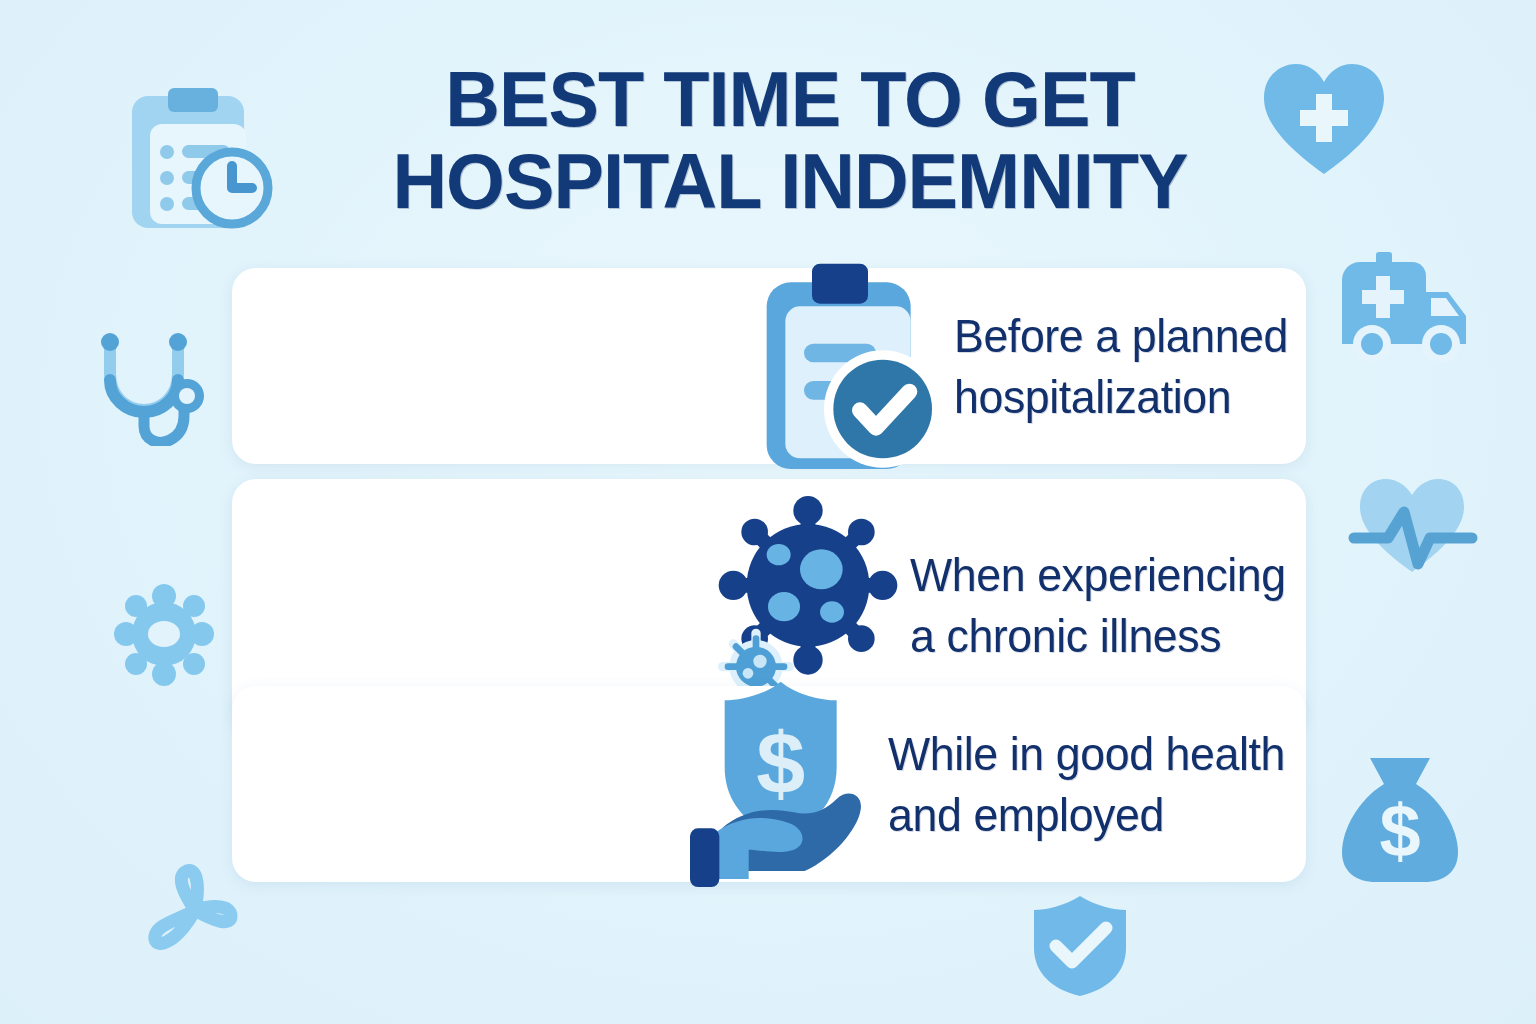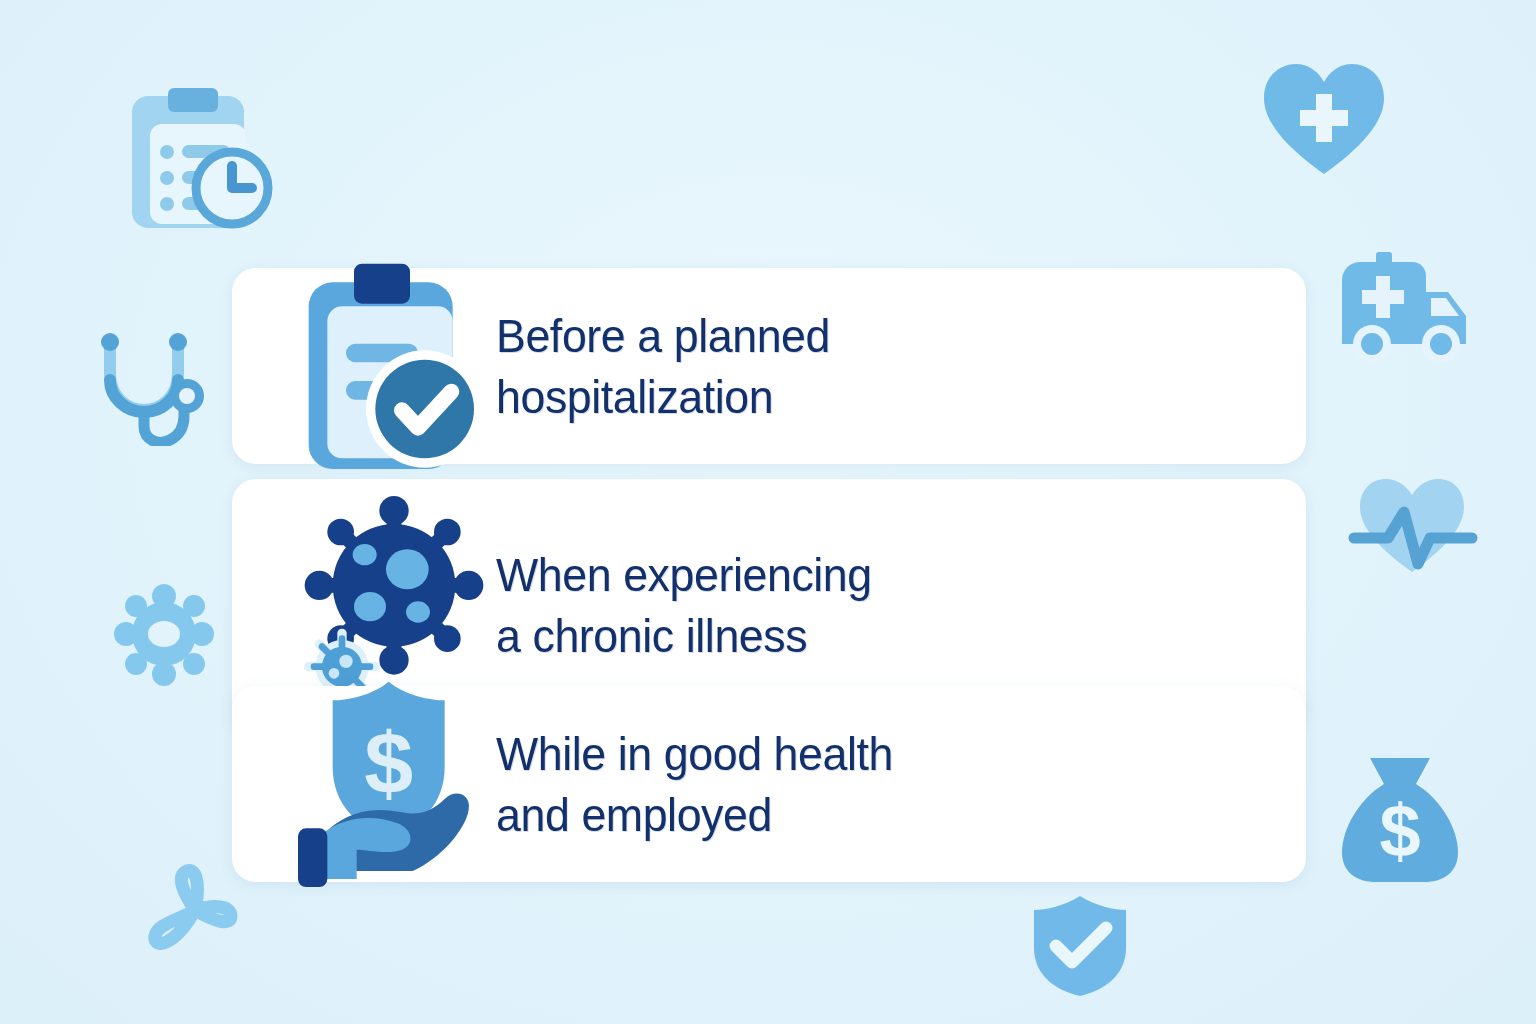--- a/index.html
+++ b/index.html
@@ -48,20 +48,21 @@
   
   .card {
     position: absolute;
     left: 232px;
     width: 1074px;
     background: #ffffff;
     border-radius: 24px;
     box-shadow: 0 3px 14px rgba(60,120,170,0.10);
     display: flex;
     align-items: center;
+    justify-content: flex-end;
   }
   #card-0 { top: 268px;  height: 196px; }
   #card-1 { top: 479px;  height: 252px; }
   #card-2 { top: 686px;  height: 196px; }
 
   .card-icon {
     width: 200px;
     min-width: 200px;
     height: 160px;
     display: flex;
@@ -195,20 +196,24 @@
     </svg>
   </div>
 
   <div class="deco" id="deco-shield-check">
     <svg viewBox="0 0 112 108">
       <path d="M56 4 C40 14 22 18 10 18 L10 56 C10 82 30 98 56 104 C82 98 102 82 102 56 L102 18 C90 18 72 14 56 4 Z" fill="#6bb7e8"></path>
       <path d="M32 54 L48 70 L82 36" fill="none" stroke="#eaf7fd" stroke-width="13" stroke-linecap="round" stroke-linejoin="round"></path>
     </svg>
   </div>
 
+  <div class="title-block">
+    <div class="title-line l1">BEST TIME TO GET</div>
+    <div class="title-line l2">HOSPITAL INDEMNITY</div>
+  </div>
 
   <div class="card" id="card-0">
     <div class="card-icon">
       <svg viewBox="0 0 150 170">
         <rect x="14" y="22" width="108" height="140" rx="18" fill="#5aa7dd"></rect>
         <rect x="28" y="40" width="94" height="114" rx="11" fill="#ddf0fb"></rect>
         <rect x="48" y="8" width="42" height="30" rx="6" fill="#17408a"></rect>
         <rect x="42" y="68" width="54" height="14" rx="7" fill="#6fb6e4"></rect>
         <rect x="42" y="96" width="54" height="14" rx="7" fill="#6fb6e4"></rect>
         <circle cx="101" cy="117" r="44" fill="#ffffff"></circle>

